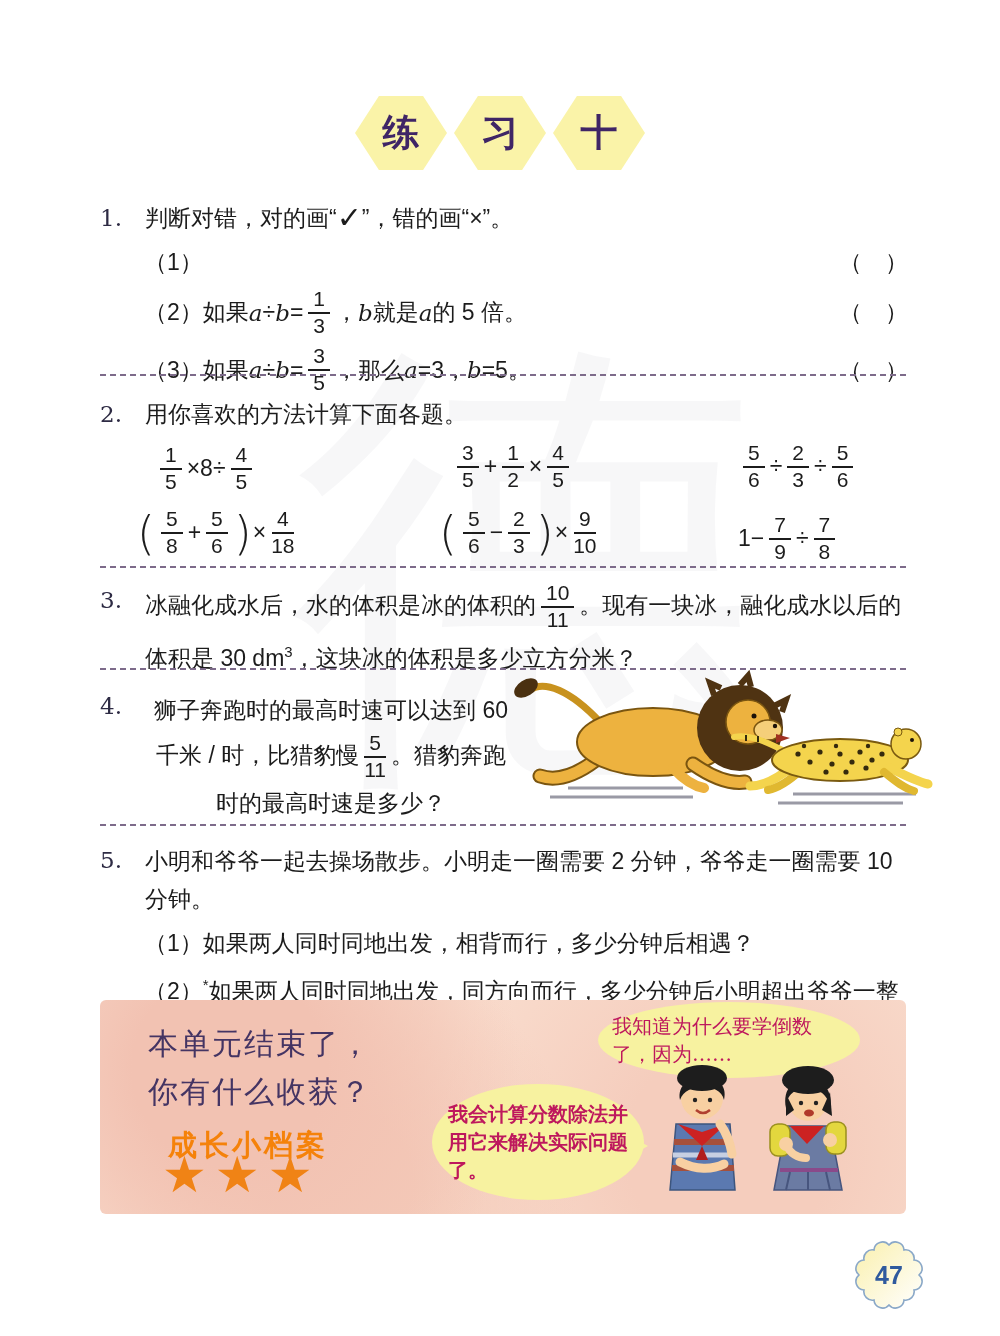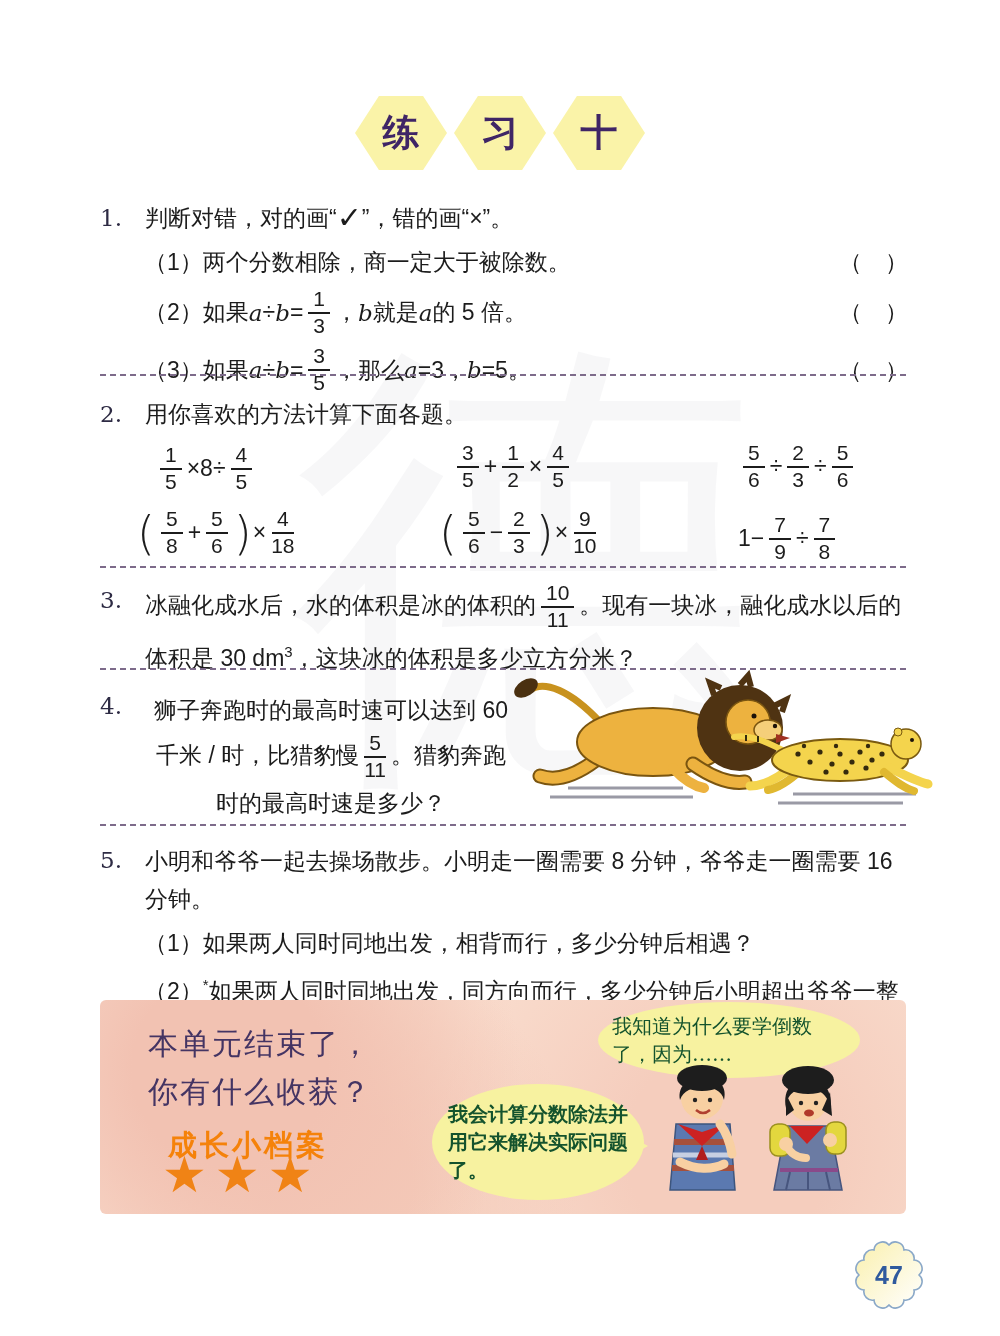--- a/index.html
+++ b/index.html
@@ -58,21 +58,21 @@
     position:absolute;left:100px;top:1000px;width:806px;height:214px;border-radius:6px;
     background:
       radial-gradient(circle at 16% 32%, #f2c2b2 0 14%, rgba(242,194,178,0) 42%),
       radial-gradient(circle at 30% 85%, #f4cab9 0 12%, rgba(244,202,185,0) 40%),
       radial-gradient(circle at 78% 70%, #f5cdbd 0 16%, rgba(245,205,189,0) 45%),
       #f9dccd;
   }
   .panel-q{position:absolute;left:48px;top:20px;font-family:"DejaVu Serif",serif;font-size:30px;color:#443463;letter-spacing:2px;line-height:48px;}
   .archive{position:absolute;left:68px;top:126px;color:#f5820a;font-weight:bold;font-size:29px;letter-spacing:3px;}
   .stars{position:absolute;left:62px;top:146px;color:#f08315;font-size:50px;letter-spacing:8px;}
-  .bubble{position:absolute;background:#f7f2a0;border-radius:50%;display:flex;align-items:center;justify-content:center;text-align:left;font-family:"DejaVu Serif",serif;font-size:20px;line-height:1.4;color:#14532d;}
+  .bubble{position:absolute;background:#f7f2a0;border-radius:50%;display:flex;align-items:center;justify-content:center;text-align:left;font-family:"DejaVu Serif",serif;font-size:20px;line-height:1.4;color:#be185d;}
   .bubble-right{left:498px;top:2px;width:262px;height:76px;padding:4px 14px;box-sizing:border-box;}
   .bubble-right:after{content:"";position:absolute;left:96px;bottom:-16px;border:12px solid transparent;border-top:18px solid #f7f2a0;}
   .bubble-left{left:332px;top:84px;width:212px;height:116px;padding:6px 16px;box-sizing:border-box;font-weight:bold;}
   .bubble-left:after{content:"";position:absolute;right:-14px;top:52px;border:10px solid transparent;border-left:18px solid #f7f2a0;}
   .children-illo{position:absolute;left:540px;top:58px;}
   
   .pagenum{position:absolute;left:852px;top:1238px;font-weight:bold;}
 </style>
 </head>
 <body>
@@ -97,21 +97,20 @@
       <div class="p-head">
         <span class="p-num">1.</span>
         <span>
           <span>判断对错，对的画“</span><span class="check">✓</span><span>”，错的画“×”。</span>
         </span>
       </div>
       <div class="p1-items">
         <div class="p1-item">
           <span class="lft">
               <span>（1）</span>
-              <span>两个分数相除，商一定大于被除数。</span>
             </span>
           <span class="bracket">（　）</span>
         </div>
         <div class="p1-item">
           <span class="lft">
             <span>（2）</span>
             <span>如果 </span>
             <span class="var">a</span>
             <span>÷</span>
             <span class="var">b</span>
@@ -334,21 +333,21 @@
           </g>
         </g>
       </svg>
     </div>
 
     <div class="divider" style="top:824px;"></div>
 
     <div class="p5">
       <div class="p-head">
         <span class="p-num">5.</span>
-        <span class="ptext">小明和爷爷一起去操场散步。小明走一圈需要 8 分钟，爷爷走一圈需要 16 分钟。</span>
+        <span class="ptext">小明和爷爷一起去操场散步。小明走一圈需要 2 分钟，爷爷走一圈需要 10 分钟。</span>
       </div>
       <div class="p5-item">
         <span>（1）</span><span>如果两人同时同地出发，相背而行，多少分钟后相遇？</span>
       </div>
       <div class="p5-item">
         <span>（2）</span><sup>*</sup><span>如果两人同时同地出发，同方向而行，多少分钟后小明超出爷爷一整圈？</span>
       </div>
     </div>
 
     <div class="panel">

